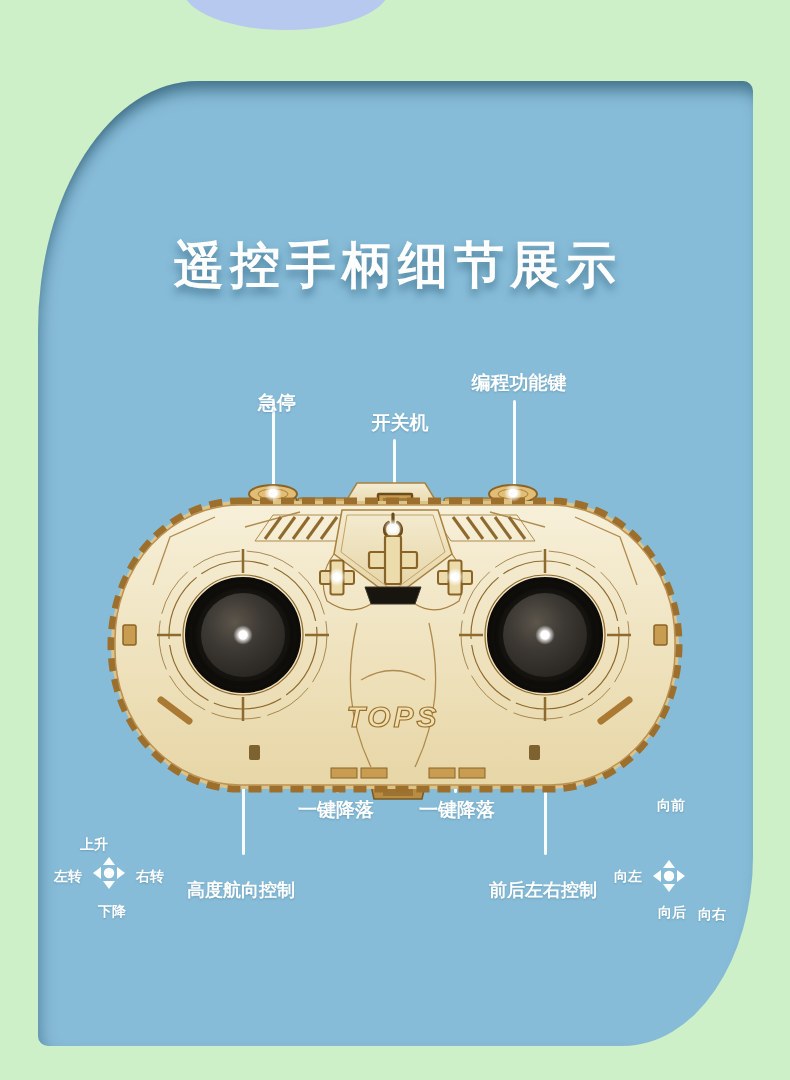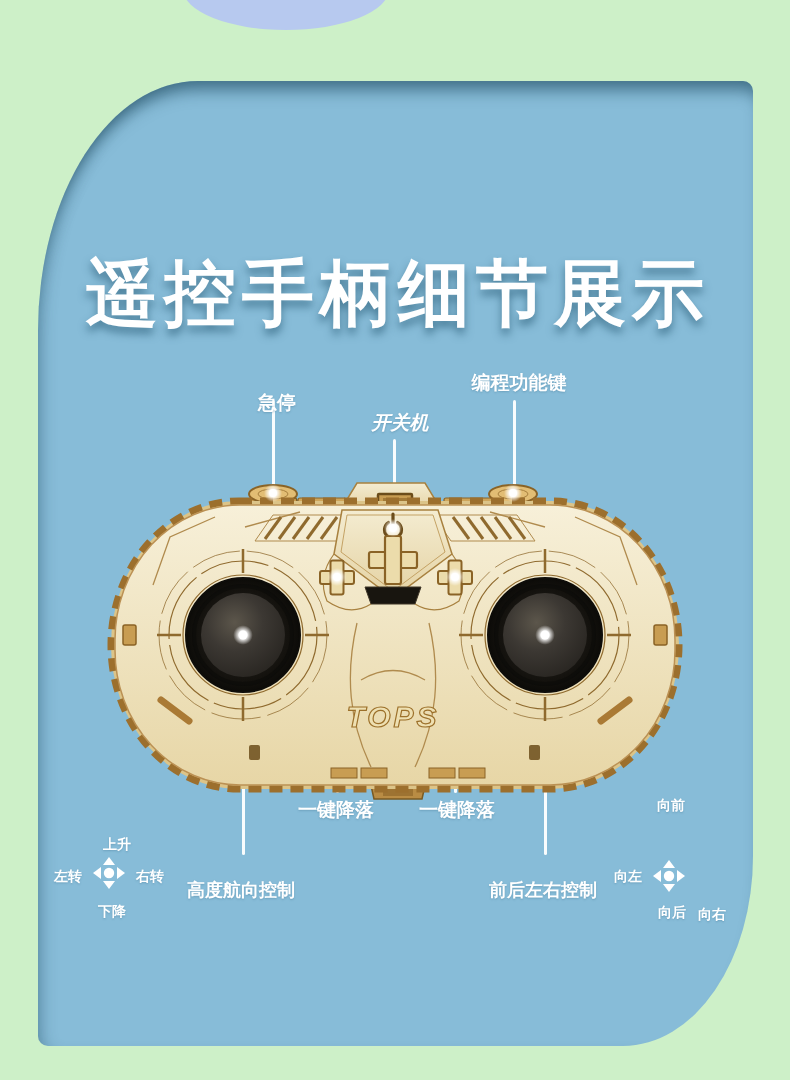--- a/index.html
+++ b/index.html
@@ -14,21 +14,21 @@
   }
   .card{
     position:absolute;left:38px;top:81px;width:715px;height:965px;
     background:#87bcd8;
     border-radius:160px 10px 130px 10px / 250px 10px 190px 10px;
     box-shadow:inset 0 18px 16px -9px rgba(13,54,74,.55),
                inset 15px 0 16px -12px rgba(13,54,74,.30);
   }
   .title{
     position:absolute;left:48px;top:198px;width:700px;text-align:center;
-    font-size:72px;font-weight:bold;color:#ffffff;letter-spacing:6px;
+    font-size:50px;font-weight:bold;color:#ffffff;letter-spacing:6px;
     text-shadow:0 6px 9px rgba(40,90,116,.65);
     white-space:nowrap;
   }
   .callout{
     position:absolute;transform:translateX(-50%);
     color:#ffffff;font-size:19px;font-weight:600;white-space:nowrap;
     text-shadow:0 1px 2px rgba(55,105,135,.35);
   }
   .callout.bold{font-size:18px;font-weight:700;margin-top:16px;}
   .leader{
@@ -55,28 +55,28 @@
 
 <div class="leader" style="left:272px;top:400px;height:94px;"></div>
 <div class="leader" style="left:393px;top:439px;height:84px;"></div>
 <div class="leader" style="left:513px;top:400px;height:94px;"></div>
 <div class="leader" style="left:336px;top:586px;height:207px;"></div>
 <div class="leader" style="left:454px;top:586px;height:207px;"></div>
 <div class="leader" style="left:242px;top:636px;height:219px;"></div>
 <div class="leader" style="left:544px;top:636px;height:219px;"></div>
 
 <div class="callout" style="left:277px;top:370px;margin-top:20px;">急停</div>
-<div class="callout" style="left:400px;top:410px;font-style:italic;">开关机</div>
+<div class="callout" style="left:400px;top:410px;">开关机</div>
 <div class="callout" style="left:519px;top:370px;">编程功能键</div>
 <div class="callout" style="left:336px;top:797px;">一键降落</div>
 <div class="callout" style="left:457px;top:797px;font-family:Liberation Serif, serif;">一键降落</div>
 <div class="callout bold" style="left:241px;top:862px;">高度航向控制</div>
 <div class="callout bold" style="left:543px;top:862px;">前后左右控制</div>
 
-<div class="dlabel" style="left:117px;top:836px;">上升</div>
+<div class="dlabel" style="left:94px;top:836px;">上升</div>
 <div class="dlabel" style="left:112px;top:903px;">下降</div>
 <div class="dlabel" style="left:68px;top:868px;">左转</div>
 <div class="dlabel" style="left:150px;top:868px;">右转</div>
 <svg class="dpad-svg" style="left:92px;top:856px;" viewBox="0 0 34 34">
   <polygon points="17,1 23,9 11,9" fill="#fff"></polygon>
   <polygon points="17,33 23,25 11,25" fill="#fff"></polygon>
   <polygon points="1,17 9,11 9,23" fill="#fff"></polygon>
   <polygon points="33,17 25,11 25,23" fill="#fff"></polygon>
   <circle cx="17" cy="17" r="5.2" fill="#fff"></circle>
 </svg>

